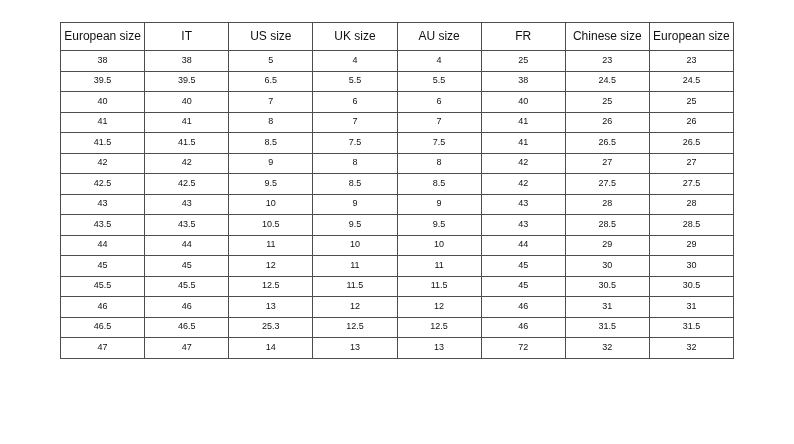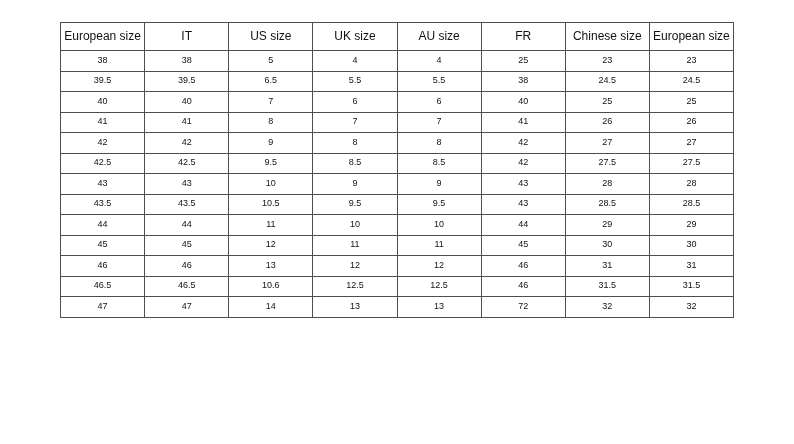--- a/index.html
+++ b/index.html
@@ -102,20 +102,30 @@
             <td>41</td>
             <td>41</td>
             <td>8</td>
             <td>7</td>
             <td>7</td>
             <td>41</td>
             <td>26</td>
             <td>26</td>
           </tr>
           <tr>
+            <td>41.5</td>
+            <td>41.5</td>
+            <td>8.5</td>
+            <td>7.5</td>
+            <td>7.5</td>
+            <td>41</td>
+            <td>26.5</td>
+            <td>26.5</td>
+          </tr>
+          <tr>
             <td>42</td>
             <td>42</td>
             <td>9</td>
             <td>8</td>
             <td>8</td>
             <td>42</td>
             <td>27</td>
             <td>27</td>
           </tr>
           <tr>
@@ -162,33 +172,43 @@
             <td>45</td>
             <td>45</td>
             <td>12</td>
             <td>11</td>
             <td>11</td>
             <td>45</td>
             <td>30</td>
             <td>30</td>
           </tr>
           <tr>
+            <td>45.5</td>
+            <td>45.5</td>
+            <td>12.5</td>
+            <td>11.5</td>
+            <td>11.5</td>
+            <td>45</td>
+            <td>30.5</td>
+            <td>30.5</td>
+          </tr>
+          <tr>
             <td>46</td>
             <td>46</td>
             <td>13</td>
             <td>12</td>
             <td>12</td>
             <td>46</td>
             <td>31</td>
             <td>31</td>
           </tr>
           <tr>
             <td>46.5</td>
             <td>46.5</td>
-            <td>10.6</td>
+            <td>25.3</td>
             <td>12.5</td>
             <td>12.5</td>
             <td>46</td>
             <td>31.5</td>
             <td>31.5</td>
           </tr>
           <tr>
             <td>47</td>
             <td>47</td>
             <td>14</td>

